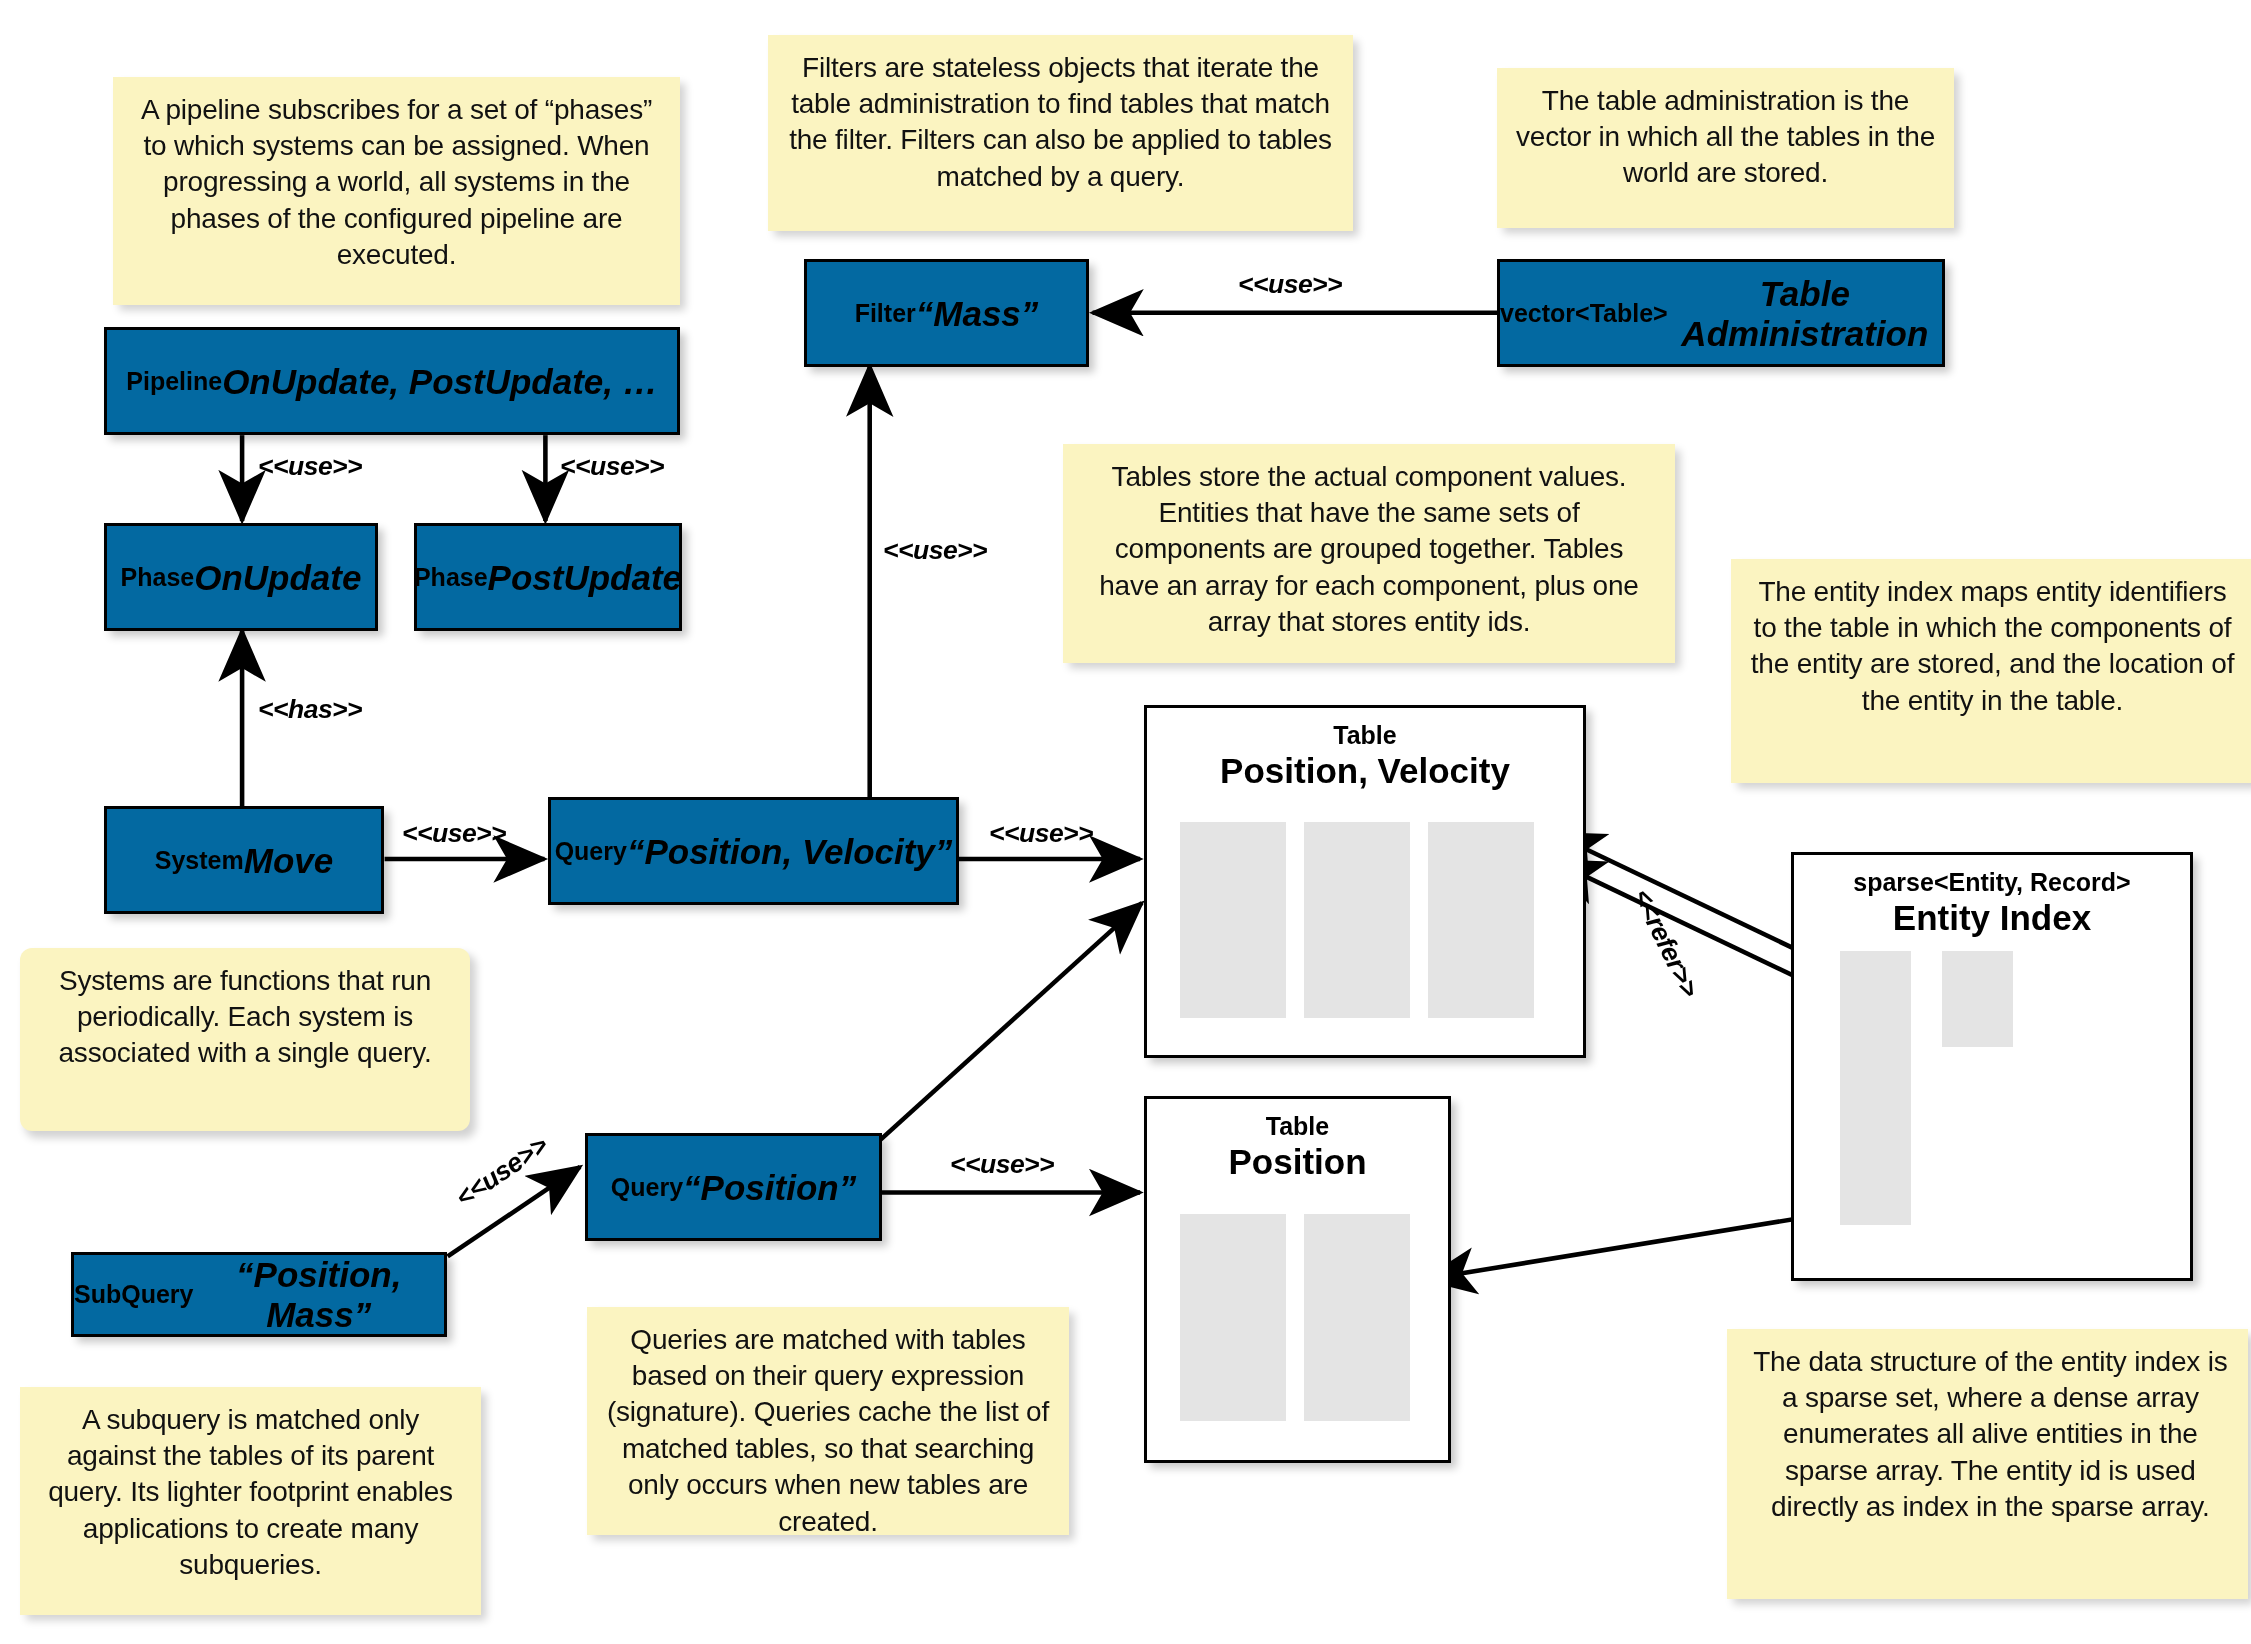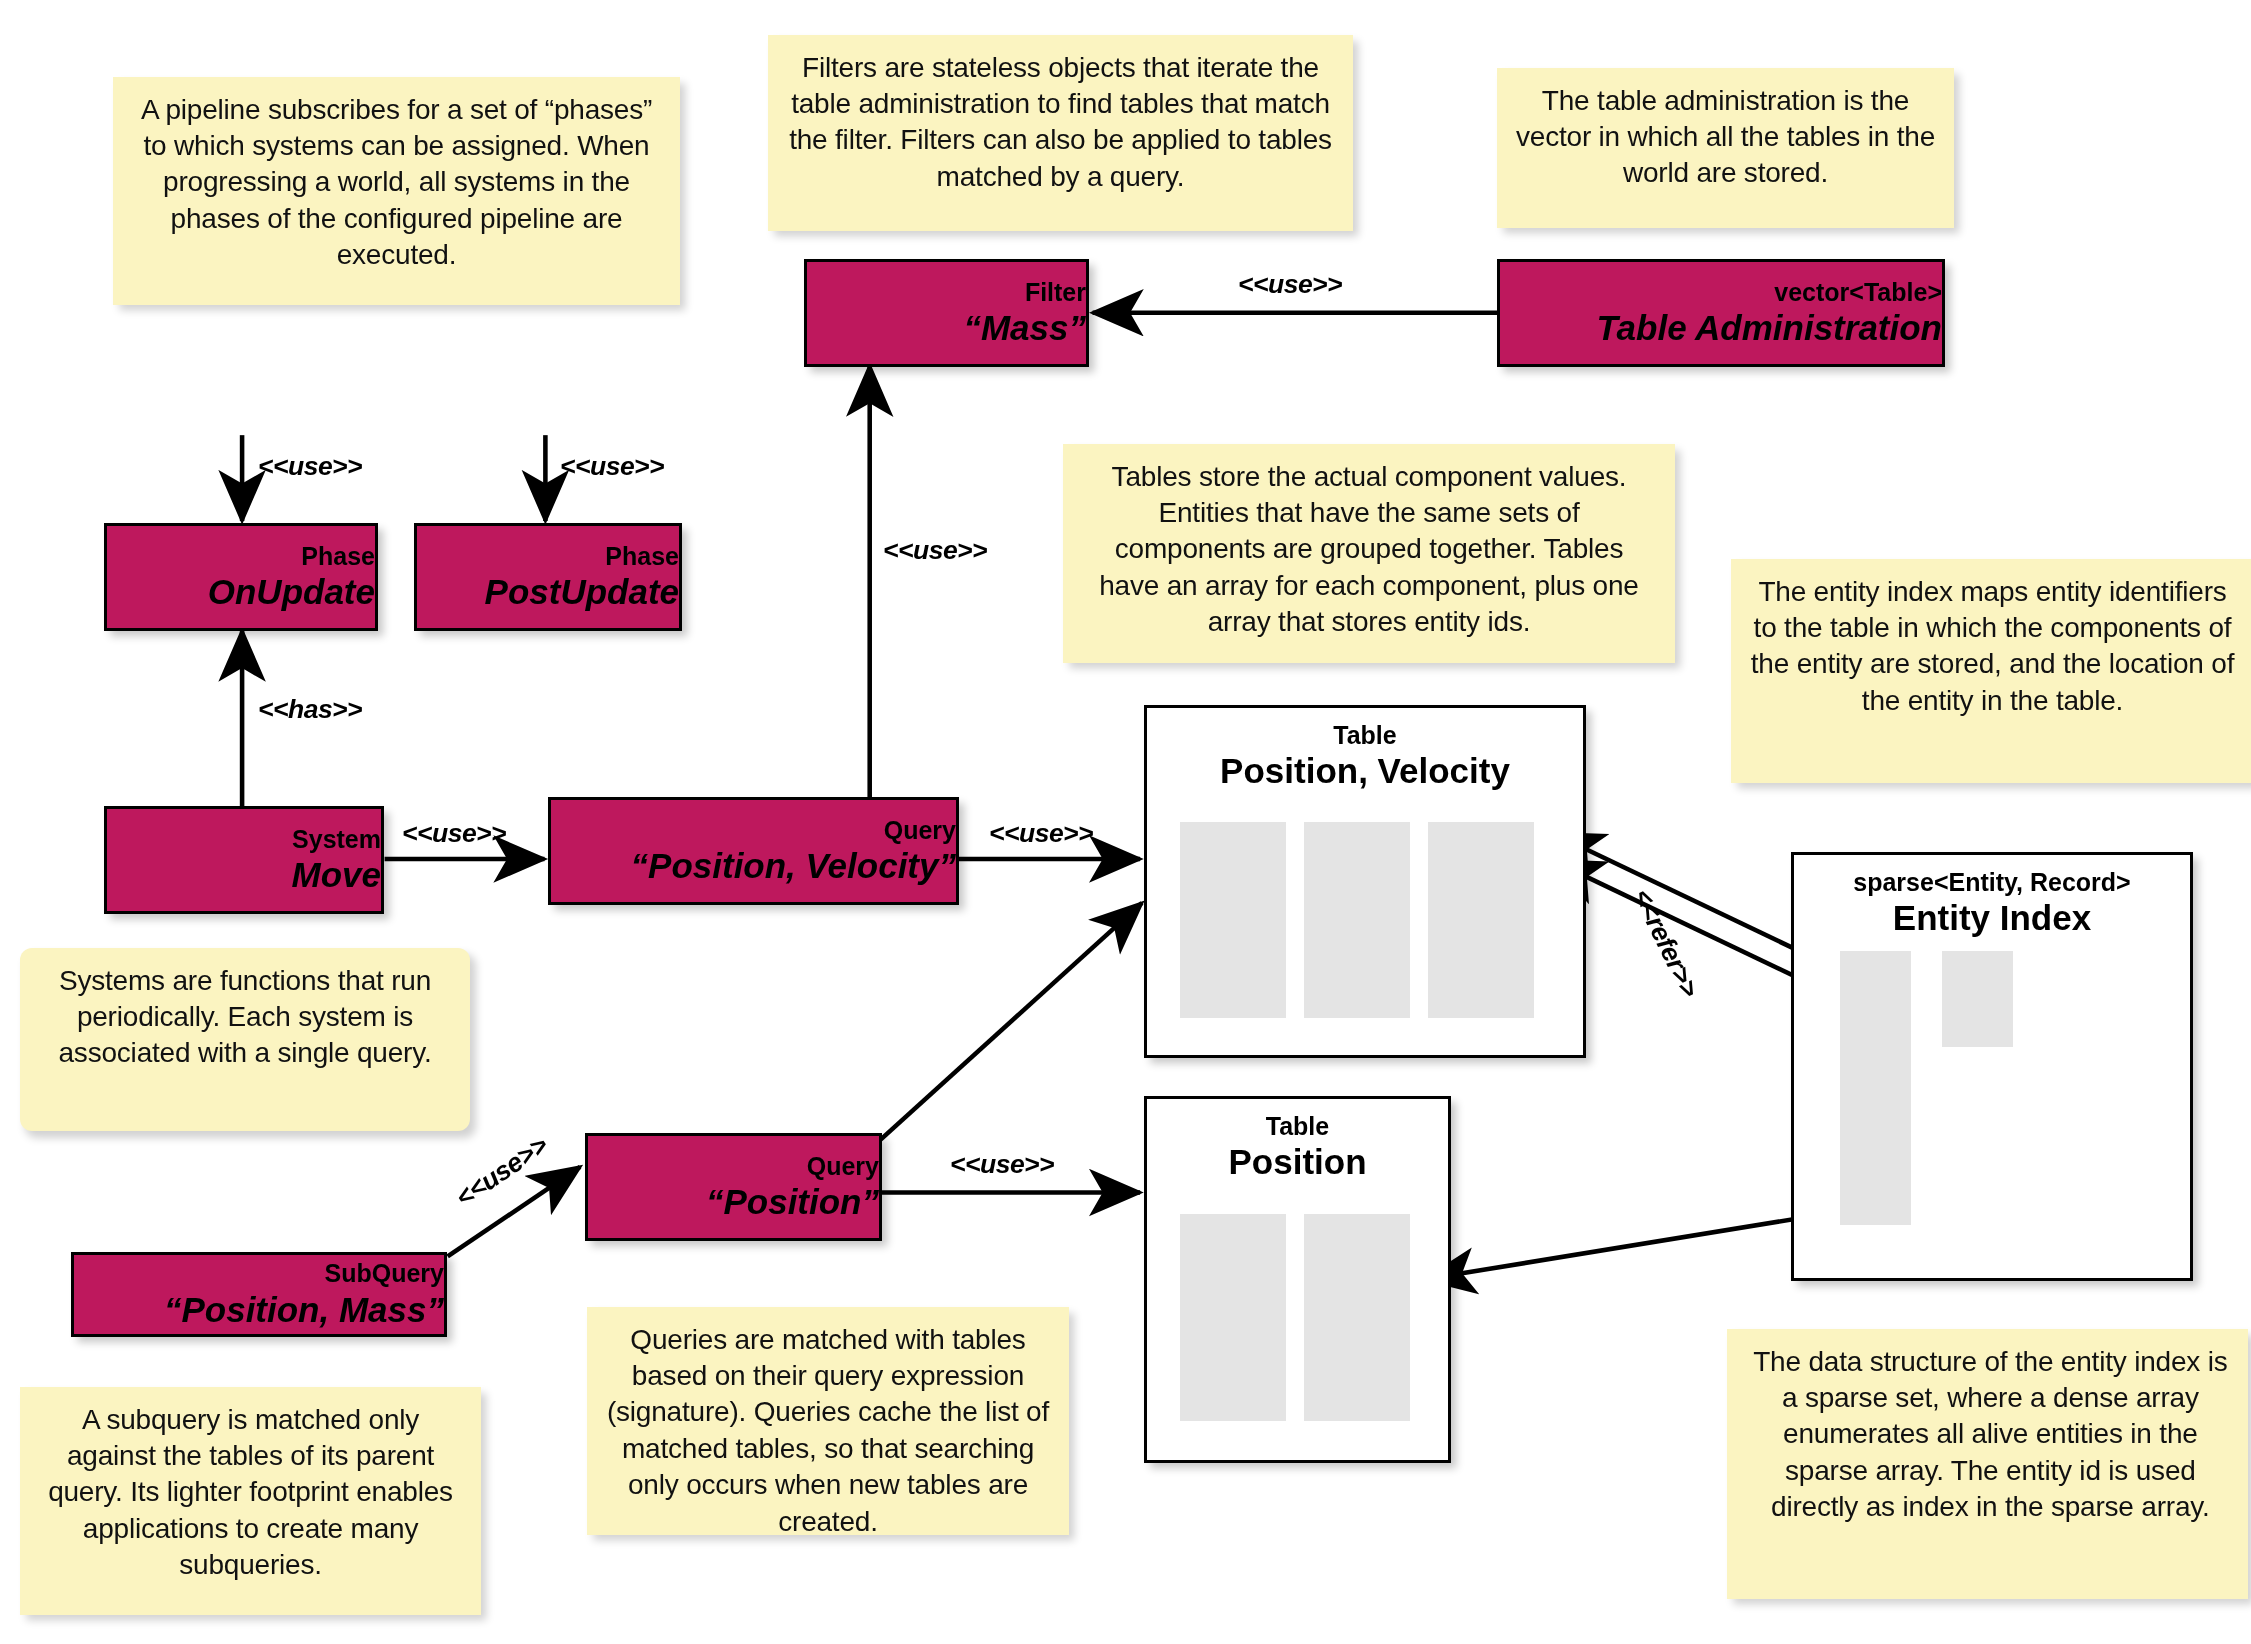--- a/index.html
+++ b/index.html
@@ -18,25 +18,25 @@
     font-size:28px;
     padding:14.6px 18.3px;
     box-sizing:border-box;
     letter-spacing:-0.2px;
   }
   .note span{display:block;width:100%;}
 
   
   .box{
     position:absolute;
-    background:#be185d;
+    background:#0369a1;
     border:3.7px solid #000;
     box-shadow:5.5px 6.4px 8.2px rgba(0,0,0,.22);
     box-sizing:border-box;
-    display:flex;flex-direction:column;align-items:flex-end;justify-content:center;
+    display:flex;flex-direction:row;align-items:center;justify-content:center;
     text-align:center;
   }
   .box .stereo{font-size:25px;font-weight:700;line-height:1.15;color:#000;}
   .box .name{font-size:35px;font-weight:700;line-height:1.15;color:#000;margin-top:1.8px;font-style:italic;}
 
   
   .tablebox{
     position:absolute;
     background:#fff;
     border:3.7px solid #000;
@@ -134,20 +134,24 @@
   </div>
 
   <div class="note" style="left:20px;top:1387px;width:461px;height:228px;">
     <span>A subquery is matched only against the tables of its parent query. Its lighter footprint enables applications to create many subqueries.</span>
   </div>
 
   <div class="note" style="left:1727px;top:1329px;width:521px;height:270px;padding-left:24px;">
     <span>The data structure of the entity index is a sparse set, where a dense array enumerates all alive entities in the sparse array. The entity id is used directly as index in the sparse array.</span>
   </div>
 
+  <div class="box" style="left:104px;top:327px;width:576px;height:108px;">
+    <div class="stereo">Pipeline</div>
+    <div class="name">OnUpdate, PostUpdate, …</div>
+  </div>
 
   <div class="box" style="left:104px;top:523px;width:274px;height:108px;">
     <div class="stereo">Phase</div>
     <div class="name">OnUpdate</div>
   </div>
 
   <div class="box" style="left:414px;top:523px;width:268px;height:108px;">
     <div class="stereo">Phase</div>
     <div class="name">PostUpdate</div>
   </div>

